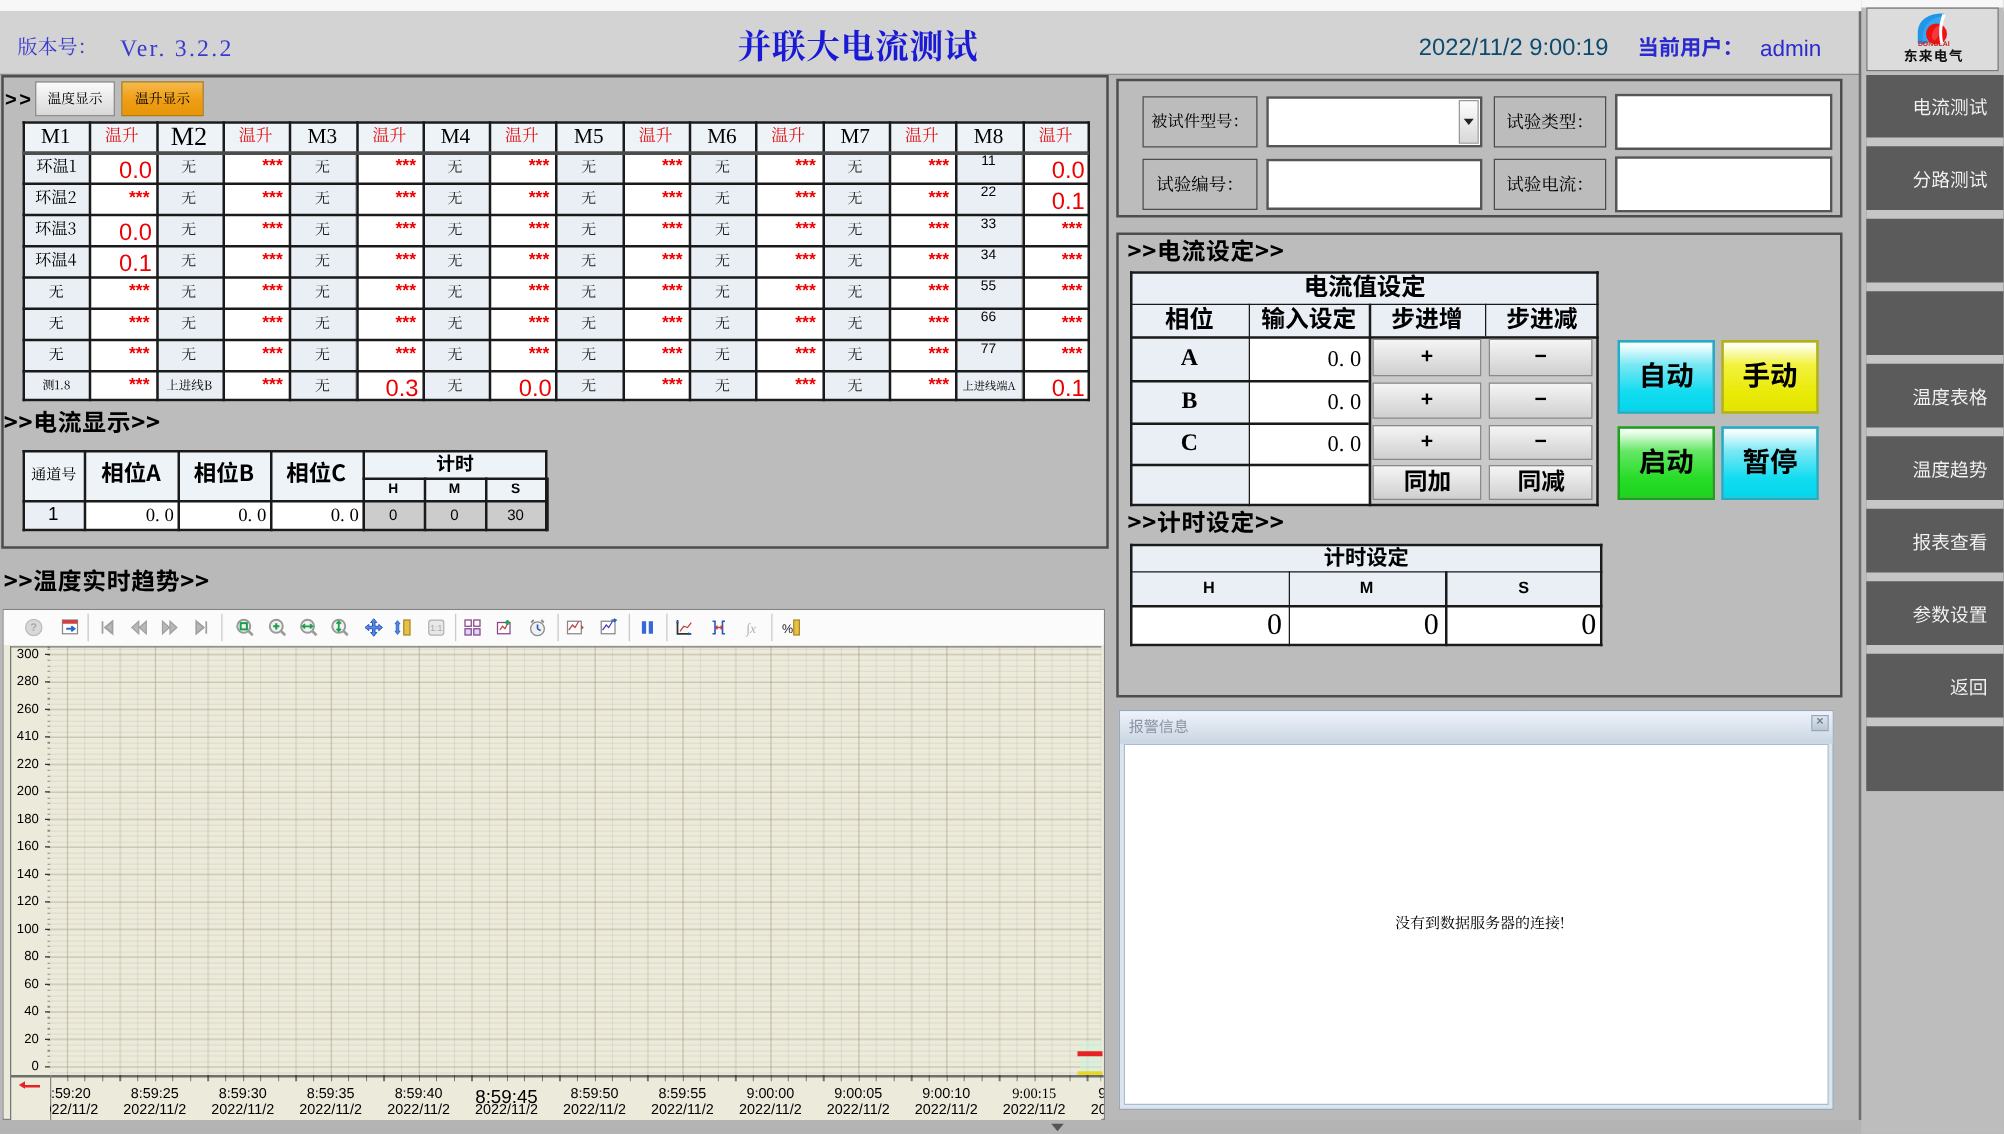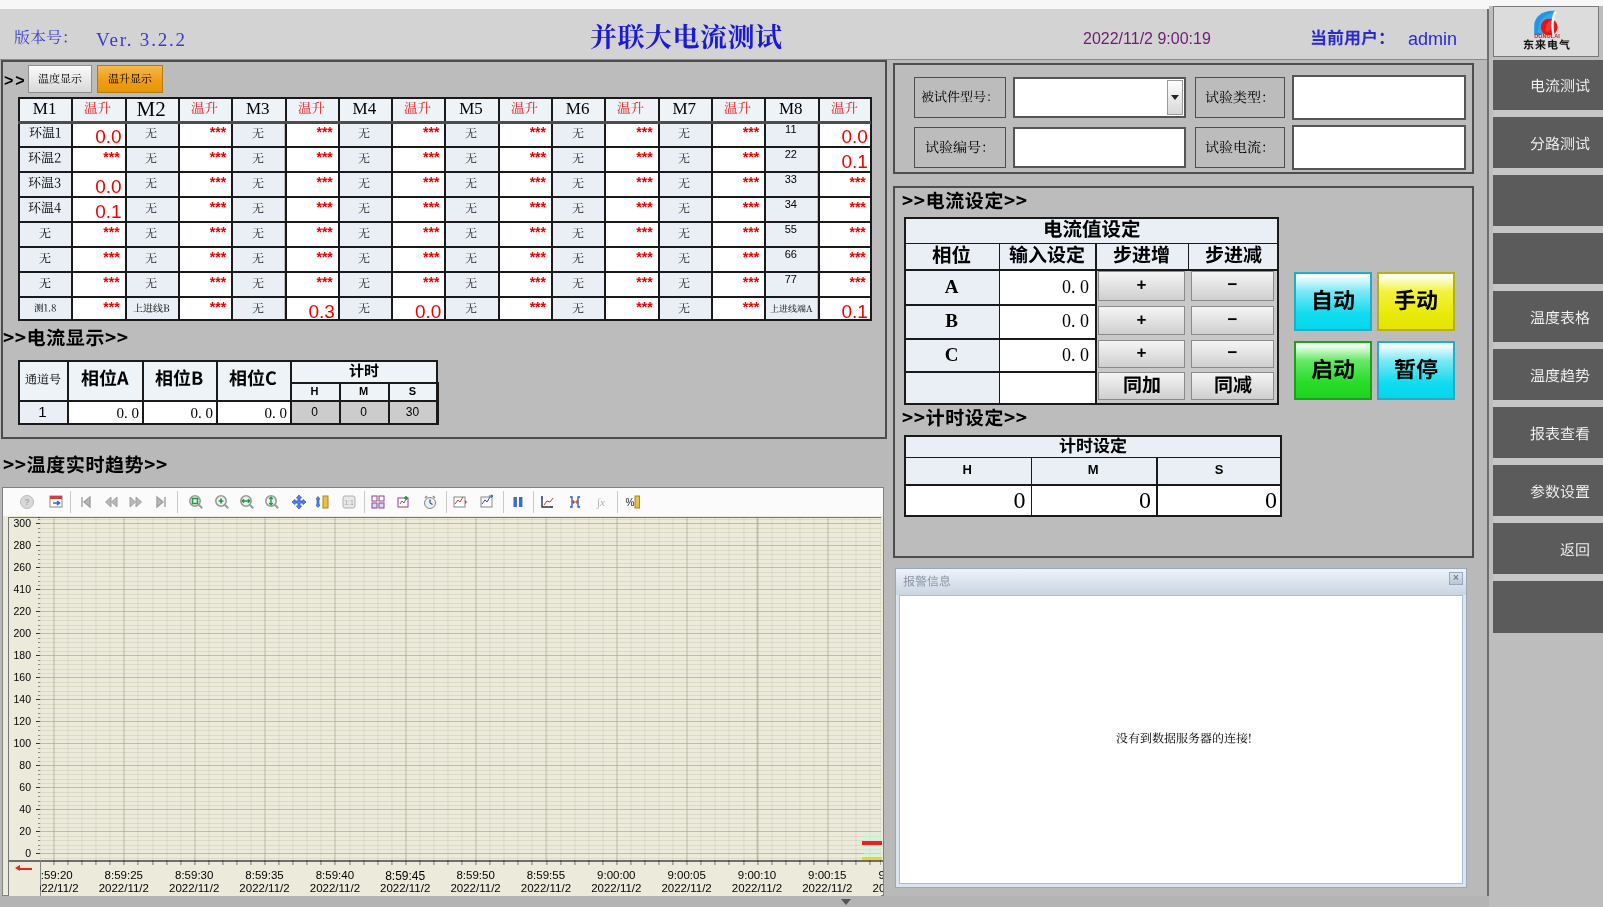--- a/index.html
+++ b/index.html
@@ -151,21 +151,21 @@
           <use href="#t5e76" xlink:href="#t5e76" x="0"></use>
           <use href="#t8054" xlink:href="#t8054" x="1019"></use>
           <use href="#t5927" xlink:href="#t5927" x="2037"></use>
           <use href="#t7535" xlink:href="#t7535" x="3056"></use>
           <use href="#t6d41" xlink:href="#t6d41" x="4074"></use>
           <use href="#t6d4b" xlink:href="#t6d4b" x="5093"></use>
           <use href="#t8bd5" xlink:href="#t8bd5" x="6111"></use>
         </g>
       </svg>
     </div>
-    <div style="position:absolute;left:1083.0px;top:27.2px;font-family:'Liberation Sans';font-size:16px;font-weight:normal;color:#701a75;line-height:23px;white-space:pre;">2022/11/2 9:00:19</div>
+    <div style="position:absolute;left:1135px;top:27.2px;font-family:'Liberation Sans';font-size:19px;font-weight:normal;color:#0c4a6e;line-height:23px;white-space:pre;">2022/11/2 9:00:19</div>
     <div style="position:absolute;left:1310.0px;top:28.5px;line-height:0">
       <svg width="85.0" height="20.1" style="overflow:visible">
         <g fill="#2a2ad0" transform="translate(0,14.96) scale(0.01700,-0.01700)">
           <use href="#b5f53" xlink:href="#b5f53" x="0"></use>
           <use href="#b524d" xlink:href="#b524d" x="1000"></use>
           <use href="#b7528" xlink:href="#b7528" x="2000"></use>
           <use href="#b6237" xlink:href="#b6237" x="3000"></use>
           <use href="#bff1a" xlink:href="#bff1a" x="4000"></use>
         </g>
       </svg>
@@ -953,33 +953,33 @@
       <div style="position:absolute;left:13.5px;top:3px;transform:translateX(-50%);font-family:'Liberation Sans';font-size:11.5px;color:#000;white-space:pre">8:59:20</div>
       <div style="position:absolute;left:13.5px;top:16px;transform:translateX(-50%);font-family:'Liberation Sans';font-size:11.5px;color:#000;white-space:pre">2022/11/2</div>
       <div style="position:absolute;left:83.8px;top:3px;transform:translateX(-50%);font-family:'Liberation Sans';font-size:11.5px;color:#000;white-space:pre">8:59:25</div>
       <div style="position:absolute;left:83.8px;top:16px;transform:translateX(-50%);font-family:'Liberation Sans';font-size:11.5px;color:#000;white-space:pre">2022/11/2</div>
       <div style="position:absolute;left:154.2px;top:3px;transform:translateX(-50%);font-family:'Liberation Sans';font-size:11.5px;color:#000;white-space:pre">8:59:30</div>
       <div style="position:absolute;left:154.2px;top:16px;transform:translateX(-50%);font-family:'Liberation Sans';font-size:11.5px;color:#000;white-space:pre">2022/11/2</div>
       <div style="position:absolute;left:224.5px;top:3px;transform:translateX(-50%);font-family:'Liberation Sans';font-size:11.5px;color:#000;white-space:pre">8:59:35</div>
       <div style="position:absolute;left:224.5px;top:16px;transform:translateX(-50%);font-family:'Liberation Sans';font-size:11.5px;color:#000;white-space:pre">2022/11/2</div>
       <div style="position:absolute;left:294.9px;top:3px;transform:translateX(-50%);font-family:'Liberation Sans';font-size:11.5px;color:#000;white-space:pre">8:59:40</div>
       <div style="position:absolute;left:294.9px;top:16px;transform:translateX(-50%);font-family:'Liberation Sans';font-size:11.5px;color:#000;white-space:pre">2022/11/2</div>
-      <div style="position:absolute;left:365.2px;top:3px;transform:translateX(-50%);font-family:'Liberation Sans';font-size:12px;color:#000;white-space:pre">8:59:45</div>
+      <div style="position:absolute;left:365.2px;top:3px;transform:translateX(-50%);font-family:'Liberation Sans';font-size:15px;color:#000;white-space:pre">8:59:45</div>
       <div style="position:absolute;left:365.2px;top:16px;transform:translateX(-50%);font-family:'Liberation Sans';font-size:11.5px;color:#000;white-space:pre">2022/11/2</div>
       <div style="position:absolute;left:435.6px;top:3px;transform:translateX(-50%);font-family:'Liberation Sans';font-size:11.5px;color:#000;white-space:pre">8:59:50</div>
       <div style="position:absolute;left:435.6px;top:16px;transform:translateX(-50%);font-family:'Liberation Sans';font-size:11.5px;color:#000;white-space:pre">2022/11/2</div>
       <div style="position:absolute;left:505.9px;top:3px;transform:translateX(-50%);font-family:'Liberation Sans';font-size:11.5px;color:#000;white-space:pre">8:59:55</div>
       <div style="position:absolute;left:505.9px;top:16px;transform:translateX(-50%);font-family:'Liberation Sans';font-size:11.5px;color:#000;white-space:pre">2022/11/2</div>
       <div style="position:absolute;left:576.3px;top:3px;transform:translateX(-50%);font-family:'Liberation Sans';font-size:11.5px;color:#000;white-space:pre">9:00:00</div>
       <div style="position:absolute;left:576.3px;top:16px;transform:translateX(-50%);font-family:'Liberation Sans';font-size:11.5px;color:#000;white-space:pre">2022/11/2</div>
       <div style="position:absolute;left:646.6px;top:3px;transform:translateX(-50%);font-family:'Liberation Sans';font-size:11.5px;color:#000;white-space:pre">9:00:05</div>
       <div style="position:absolute;left:646.6px;top:16px;transform:translateX(-50%);font-family:'Liberation Sans';font-size:11.5px;color:#000;white-space:pre">2022/11/2</div>
       <div style="position:absolute;left:717.0px;top:3px;transform:translateX(-50%);font-family:'Liberation Sans';font-size:11.5px;color:#000;white-space:pre">9:00:10</div>
       <div style="position:absolute;left:717.0px;top:16px;transform:translateX(-50%);font-family:'Liberation Sans';font-size:11.5px;color:#000;white-space:pre">2022/11/2</div>
-      <div style="position:absolute;left:787.3px;top:3px;transform:translateX(-50%);font-family:Liberation Sans, sans-serif;font-size:11.5px;color:#000;white-space:pre">9:00:15</div>
+      <div style="position:absolute;left:787.3px;top:3px;transform:translateX(-50%);font-family:Liberation Serif, serif;font-size:11.5px;color:#000;white-space:pre">9:00:15</div>
       <div style="position:absolute;left:787.3px;top:16px;transform:translateX(-50%);font-family:'Liberation Sans';font-size:11.5px;color:#000;white-space:pre">2022/11/2</div>
       <div style="position:absolute;left:857.7px;top:3px;transform:translateX(-50%);font-family:'Liberation Sans';font-size:11.5px;color:#000;white-space:pre">9:00:20</div>
       <div style="position:absolute;left:857.7px;top:16px;transform:translateX(-50%);font-family:'Liberation Sans';font-size:11.5px;color:#000;white-space:pre">2022/11/2</div>
     </div>
     <div style="position:absolute;left:864.0px;top:833.0px;width:17.0px;height:27.0px;background:rgba(205,242,218,0.55)"></div>
     <div style="position:absolute;left:19.0px;top:867.5px;width:13.0px;height:2.5px;background:#e82222"></div>
     <div style="position:absolute;left:15px;top:865px;width:0;height:0;border-top:3.5px solid transparent;border-bottom:3.5px solid transparent;border-right:5px solid #e82222"></div>
     <div style="position:absolute;left:862.0px;top:841.0px;width:20.0px;height:4.0px;background:#e82222"></div>
     <div style="position:absolute;left:862.0px;top:857.0px;width:20.0px;height:3.0px;background:#e8d822"></div>
     <div style="position:absolute;left:0.0px;top:896.0px;width:1489.0px;height:11.0px;background:#b4b4b4"></div>

